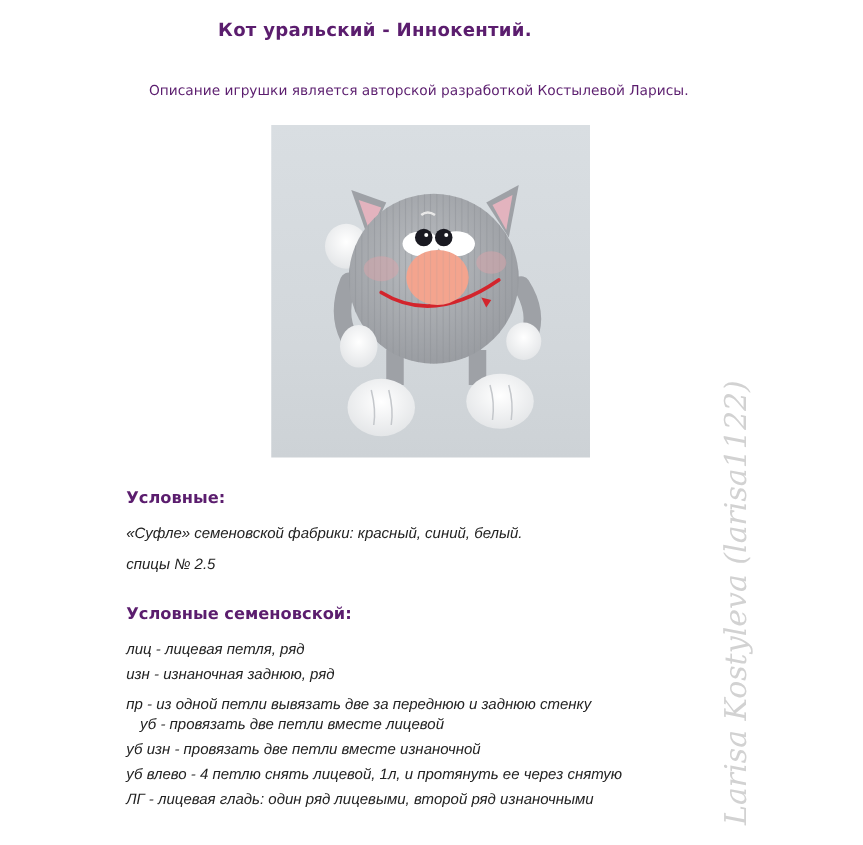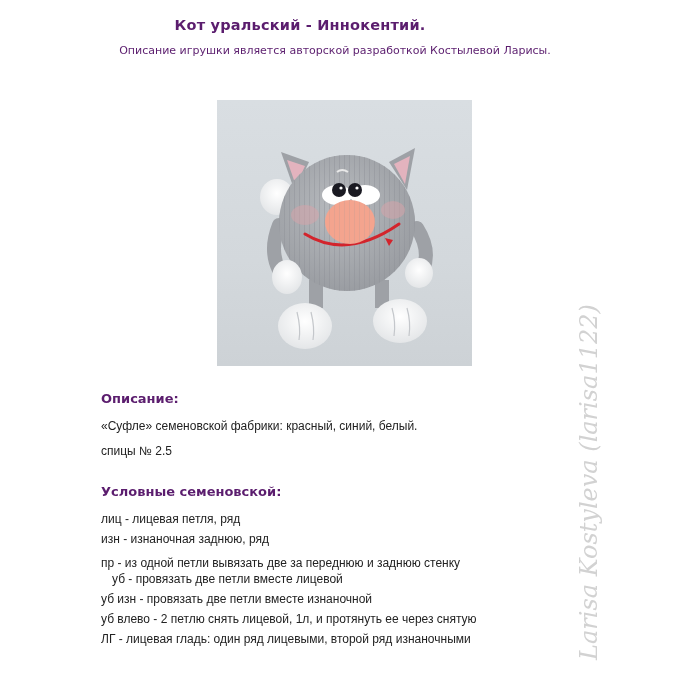--- a/index.html
+++ b/index.html
@@ -6,40 +6,40 @@
     body {
       width: 690px; height: 676px; background: #ffffff; position: relative; overflow: hidden;
       font-family: "DejaVu Sans", sans-serif;
     }
     .title {
       position: absolute; top: 17px; left: 0; width: 600px; text-align: center;
       font-family: "DejaVu Sans", sans-serif; font-weight: bold; font-size: 14.5px;
       color: #5b1d6e; letter-spacing: 0.2px;
     }
     .subtitle {
-      position: absolute; top: 44px; left: 0; width: 670px; text-align: center;
+      position: absolute; top: 66px; left: 0; width: 670px; text-align: center;
       font-family: "DejaVu Sans", sans-serif; font-size: 11px; color: #5b1d6e;
     }
     .handle {
       position: absolute; top: 81px; left: 0; width: 660px; text-align: center;
       font-family: "DejaVu Sans", sans-serif; font-size: 11px; color: #5b1d6e; margin-top: 44px;
     }
     .photo {
       position: absolute; left: 217px; top: 100px; width: 255px; height: 266px;
       background: linear-gradient(180deg, #d9dee2 0%, #d3d8dc 60%, #cdd2d6 100%);
       overflow: hidden;
     }
     .photo svg { display: block; }
     .section-heading {
       position: absolute; left: 101px; font-family: "DejaVu Sans", sans-serif;
       font-weight: bold; font-size: 13px; color: #5b1d6e;
     }
     .line {
       position: absolute; left: 101px; font-family: "Liberation Sans", sans-serif;
-      font-size: 12px; color: #222222; white-space: nowrap;
+      font-size: 12px; color: #222222; white-space: nowrap; font-style: italic;
     }
     .watermark {
       position: absolute; left: 575px; top: 660px;
       transform-origin: 0 0; transform: rotate(-90deg);
       font-family: "DejaVu Serif", serif; font-style: italic; font-size: 24px;
       color: #d2d2d2; white-space: nowrap;
     }
   </style>
 </head>
 <body>
@@ -105,27 +105,27 @@
 
       <ellipse cx="88" cy="226" rx="27" ry="23" fill="url(#pawG)"></ellipse>
       <path d="M80 212 Q84 228 82 240" stroke="#c4c7cb" stroke-width="1.2" fill="none"></path>
       <path d="M94 212 Q98 228 96 240" stroke="#c4c7cb" stroke-width="1.2" fill="none"></path>
       <ellipse cx="183" cy="221" rx="27" ry="22" fill="url(#pawG)"></ellipse>
       <path d="M175 208 Q179 222 177 236" stroke="#c4c7cb" stroke-width="1.2" fill="none"></path>
       <path d="M190 208 Q194 222 192 236" stroke="#c4c7cb" stroke-width="1.2" fill="none"></path>
     </svg>
   </div>
 
-  <div class="section-heading" style="top:391px;">Описание:</div>
+  <div class="section-heading" style="top:391px;">Условные:</div>
   <div class="line" style="top:419px;">«Суфле» семеновской фабрики: красный, синий, белый.</div>
   <div class="line" style="top:444px;">спицы № 2.5</div>
 
   <div class="section-heading" style="top:484px;">Условные семеновской:</div>
   <div class="line" style="top:512px;">лиц - лицевая петля, ряд</div>
   <div class="line" style="top:532px;">изн - изнаночная заднюю, ряд</div>
   <div class="line" style="top:556px;">пр - из одной петли вывязать две за переднюю и заднюю стенку</div>
   <div class="line" style="top:572px;margin-left:11px;">уб - провязать две петли вместе лицевой</div>
   <div class="line" style="top:592px;">уб изн - провязать две петли вместе изнаночной</div>
-  <div class="line" style="top:612px;">уб влево - 2 петлю снять лицевой, 1л, и протянуть ее через снятую</div>
+  <div class="line" style="top:612px;">уб влево - 4 петлю снять лицевой, 1л, и протянуть ее через снятую</div>
   <div class="line" style="top:632px;">ЛГ - лицевая гладь: один ряд лицевыми, второй ряд изнаночными</div>
 
   <div class="watermark">Larisa Kostyleva (larisa1122)</div>
 </div>
 
 </body></html>

